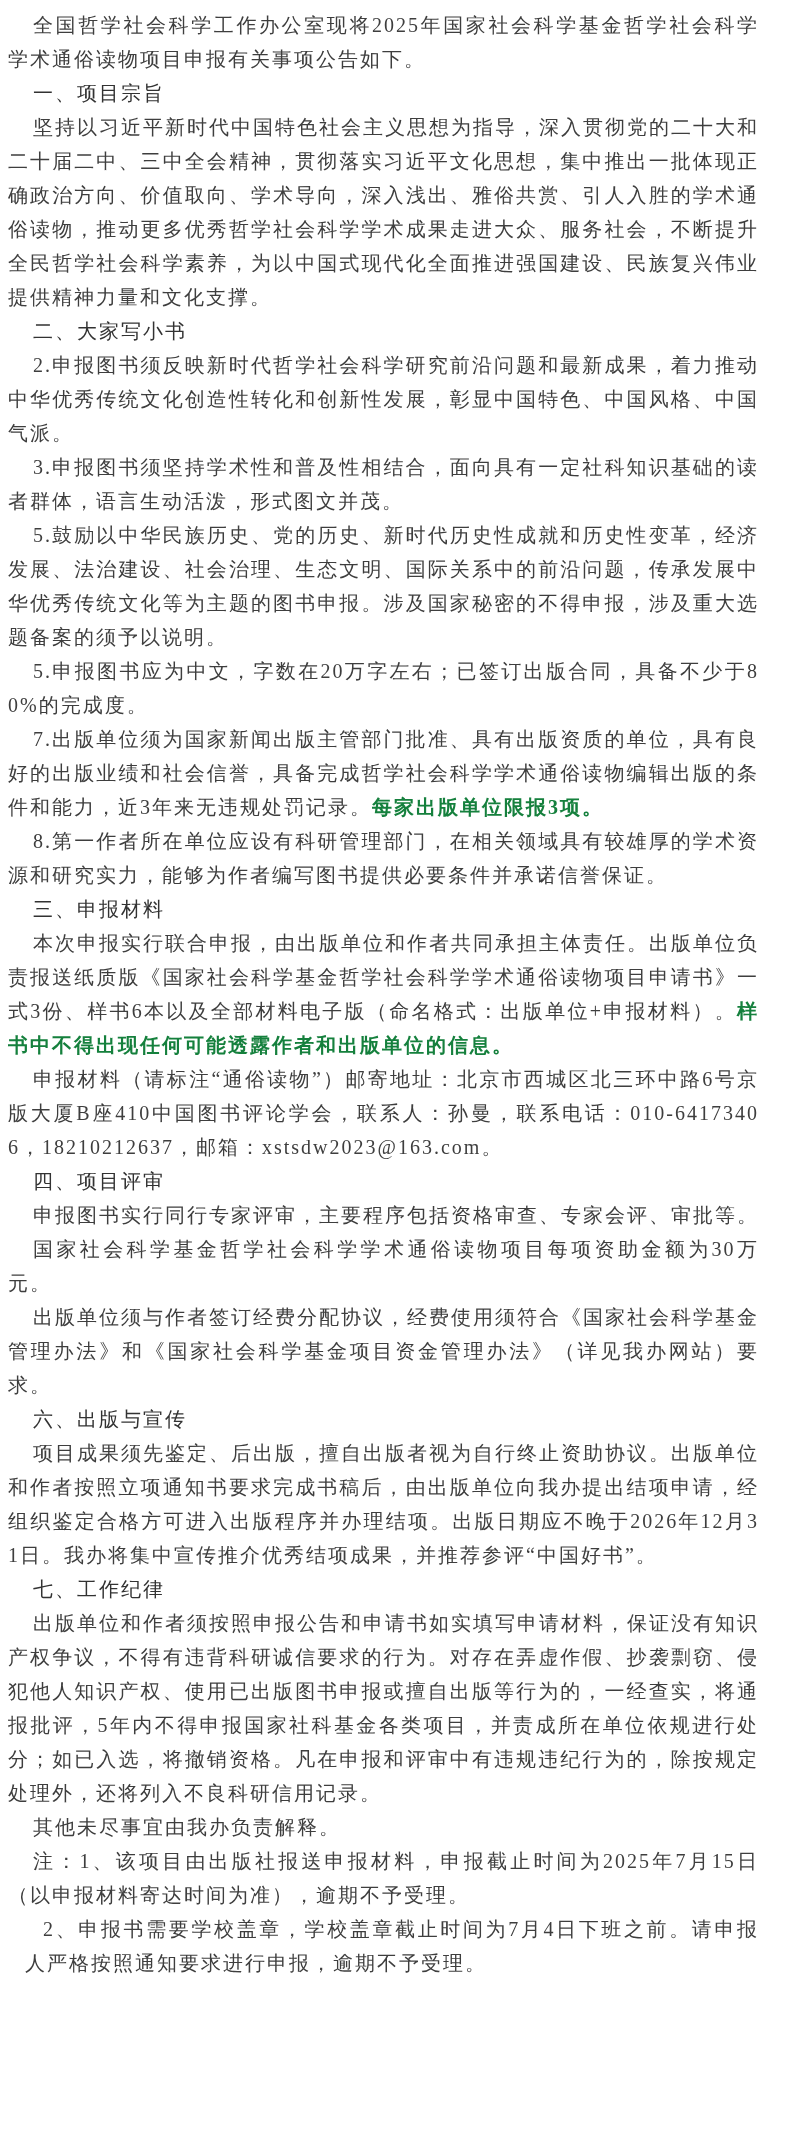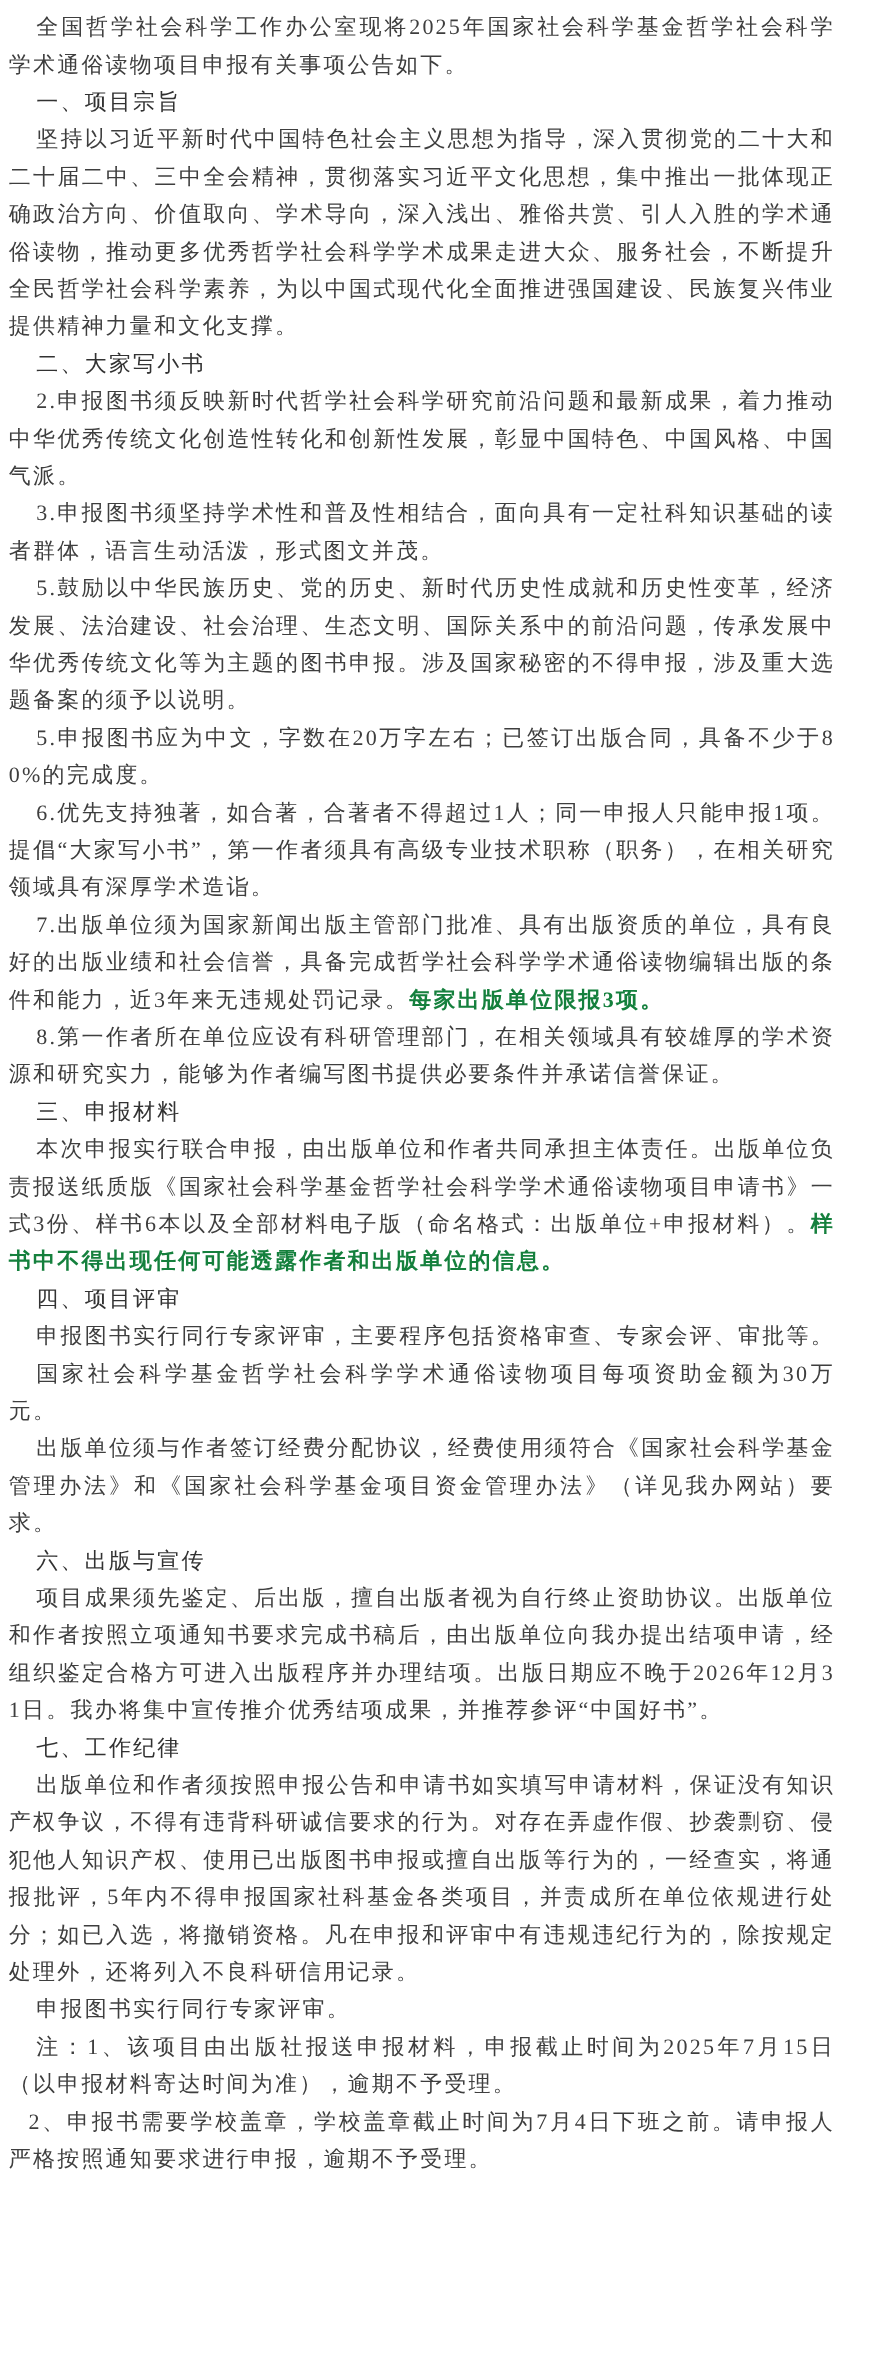--- a/index.html
+++ b/index.html
@@ -28,49 +28,50 @@
     text-indent: 25px;
     word-break: break-all;
   }
   .block--h {
     font-weight: normal;
     color: #323232;
     font-size: 20px;
   }
   .block--note2 {
     text-indent: 18px;
+    margin-left: 17px;
   }
   .block b {
     font-weight: bold;
     color: #15803d;
   }
 </style>
 </head>
 <body>
 
 <div class="doc">
   <div id="doc-body">
       <p class="block block--p"><span>全国哲学社会科学工作办公室现将2025年国家社会科学基金哲学社会科学学术通俗读物项目申报有关事项公告如下。</span></p>
       <p class="block block--h"><span>一、项目宗旨</span></p>
       <p class="block block--p"><span>坚持以习近平新时代中国特色社会主义思想为指导，深入贯彻党的二十大和二十届二中、三中全会精神，贯彻落实习近平文化思想，集中推出一批体现正确政治方向、价值取向、学术导向，深入浅出、雅俗共赏、引人入胜的学术通俗读物，推动更多优秀哲学社会科学学术成果走进大众、服务社会，不断提升全民哲学社会科学素养，为以中国式现代化全面推进强国建设、民族复兴伟业提供精神力量和文化支撑。</span></p>
       <p class="block block--h"><span>二、大家写小书</span></p>
       <p class="block block--p"><span>2.申报图书须反映新时代哲学社会科学研究前沿问题和最新成果，着力推动中华优秀传统文化创造性转化和创新性发展，彰显中国特色、中国风格、中国气派。</span></p>
       <p class="block block--p"><span>3.申报图书须坚持学术性和普及性相结合，面向具有一定社科知识基础的读者群体，语言生动活泼，形式图文并茂。</span></p>
       <p class="block block--p"><span>5.鼓励以中华民族历史、党的历史、新时代历史性成就和历史性变革，经济发展、法治建设、社会治理、生态文明、国际关系中的前沿问题，传承发展中华优秀传统文化等为主题的图书申报。涉及国家秘密的不得申报，涉及重大选题备案的须予以说明。</span></p>
       <p class="block block--p"><span>5.申报图书应为中文，字数在20万字左右；已签订出版合同，具备不少于80%的完成度。</span></p>
-      <p class="block block--p"><span>6.优先支持独著，如合著，合著者不得超过1人；同一申报人只能申报1项。提倡“大家写小书”，第一作者须具有高级专业技术职称（职务），在相关研究领域具有深厚学术造诣。</span></p>
       <p class="block block--p"><span>7.出版单位须为国家新闻出版主管部门批准、具有出版资质的单位，具有良好的出版业绩和社会信誉，具备完成哲学社会科学学术通俗读物编辑出版的条件和能力，近3年来无违规处罚记录。</span><b>每家出版单位限报3项。</b></p>
       <p class="block block--p"><span>8.第一作者所在单位应设有科研管理部门，在相关领域具有较雄厚的学术资源和研究实力，能够为作者编写图书提供必要条件并承诺信誉保证。</span></p>
       <p class="block block--h"><span>三、申报材料</span></p>
       <p class="block block--p"><span>本次申报实行联合申报，由出版单位和作者共同承担主体责任。出版单位负责报送纸质版《国家社会科学基金哲学社会科学学术通俗读物项目申请书》一式3份、样书6本以及全部材料电子版（命名格式：出版单位+申报材料）。</span><b>样书中不得出现任何可能透露作者和出版单位的信息。</b></p>
+      <p class="block block--p"><span>申报材料（请标注“通俗读物”）邮寄地址：北京市西城区北三环中路6号京版大厦B座410中国图书评论学会，联系人：孙曼，联系电话：010-64173406，18210212637，邮箱：xstsdw2023@163.com。</span></p>
       <p class="block block--h"><span>四、项目评审</span></p>
       <p class="block block--p"><span>申报图书实行同行专家评审，主要程序包括资格审查、专家会评、审批等。</span></p>
       <p class="block block--p"><span>国家社会科学基金哲学社会科学学术通俗读物项目每项资助金额为30万元。</span></p>
       <p class="block block--p"><span>出版单位须与作者签订经费分配协议，经费使用须符合《国家社会科学基金管理办法》和《国家社会科学基金项目资金管理办法》（详见我办网站）要求。</span></p>
       <p class="block block--h"><span>六、出版与宣传</span></p>
       <p class="block block--p"><span>项目成果须先鉴定、后出版，擅自出版者视为自行终止资助协议。出版单位和作者按照立项通知书要求完成书稿后，由出版单位向我办提出结项申请，经组织鉴定合格方可进入出版程序并办理结项。出版日期应不晚于2026年12月31日。我办将集中宣传推介优秀结项成果，并推荐参评“中国好书”。</span></p>
       <p class="block block--h"><span>七、工作纪律</span></p>
       <p class="block block--p"><span>出版单位和作者须按照申报公告和申请书如实填写申请材料，保证没有知识产权争议，不得有违背科研诚信要求的行为。对存在弄虚作假、抄袭剽窃、侵犯他人知识产权、使用已出版图书申报或擅自出版等行为的，一经查实，将通报批评，5年内不得申报国家社科基金各类项目，并责成所在单位依规进行处分；如已入选，将撤销资格。凡在申报和评审中有违规违纪行为的，除按规定处理外，还将列入不良科研信用记录。</span></p>
-      <p class="block block--p"><span>申报图书实行同行专家评审。</span></p>
+      <p class="block block--p"><span>其他未尽事宜由我办负责解释。</span></p>
       <p class="block block--p"><span>注：1、该项目由出版社报送申报材料，申报截止时间为2025年7月15日（以申报材料寄达时间为准），逾期不予受理。</span></p>
       <p class="block block--note2"><span>2、申报书需要学校盖章，学校盖章截止时间为7月4日下班之前。请申报人严格按照通知要求进行申报，逾期不予受理。</span></p>
     </div>
 </div>
 
 </body></html>

